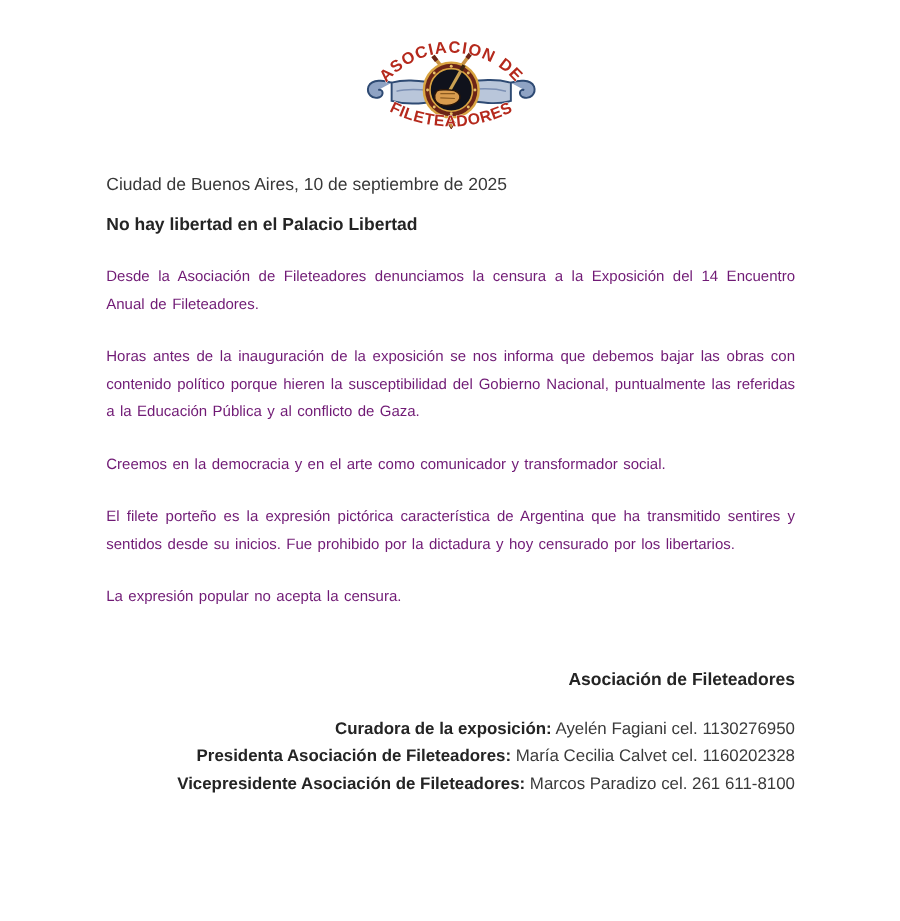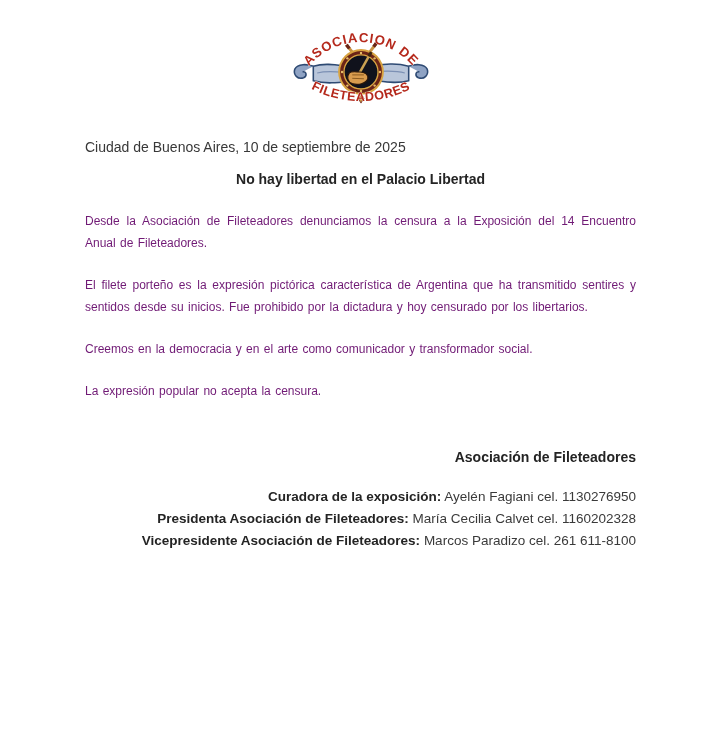--- a/index.html
+++ b/index.html
@@ -22,21 +22,21 @@
   }
   .logo-wrap svg { display: inline-block; }
   .date-line {
     text-align: left;
     font-size: 14px;
     line-height: 22px;
     margin-bottom: 10px;
     color: #383838;
   }
   .letter-title {
-    text-align: center;
+    text-align: left;
     font-size: 14px;
     font-weight: bold;
     line-height: 22px;
     color: #242424;
     margin-bottom: 8px;
   }
   .body-paragraph {
     font-size: 12px;
     line-height: 22px;
     text-align: justify;
@@ -127,22 +127,23 @@
         <textPath href="#arcBottom" startOffset="50%" text-anchor="middle">FILETEADORES</textPath>
       </text>
     </svg>
   </div>
 
   <div class="date-line">Ciudad de Buenos Aires, 10 de septiembre de 2025</div>
 
   <div class="letter-title">No hay libertad en el Palacio Libertad</div>
 
   <p class="body-paragraph">Desde la Asociación de Fileteadores denunciamos la censura a la Exposición del 14 Encuentro Anual de Fileteadores.</p>
+  <p class="body-paragraph">Horas antes de la inauguración de la exposición se nos informa que debemos bajar las obras con contenido político porque hieren la susceptibilidad del Gobierno Nacional, puntualmente las referidas a la Educación Pública y al conflicto de Gaza.</p>
+  <p class="body-paragraph">Creemos en la democracia y en el arte como comunicador y transformador social.</p>
   <p class="body-paragraph">El filete porteño es la expresión pictórica característica de Argentina que ha transmitido sentires y sentidos desde su inicios. Fue prohibido por la dictadura y hoy censurado por los libertarios.</p>
-  <p class="body-paragraph">Creemos en la democracia y en el arte como comunicador y transformador social.</p>
   <p class="body-paragraph">La expresión popular no acepta la censura.</p>
 
   <div class="signature">Asociación de Fileteadores</div>
 
   <div class="contacts">
     <div class="contact-line">
       <span class="lbl">Curadora de la exposición:</span><span> Ayelén Fagiani cel. 1130276950</span>
     </div>
     <div class="contact-line">
       <span class="lbl">Presidenta Asociación de Fileteadores:</span><span> María Cecilia Calvet cel. 1160202328</span>

